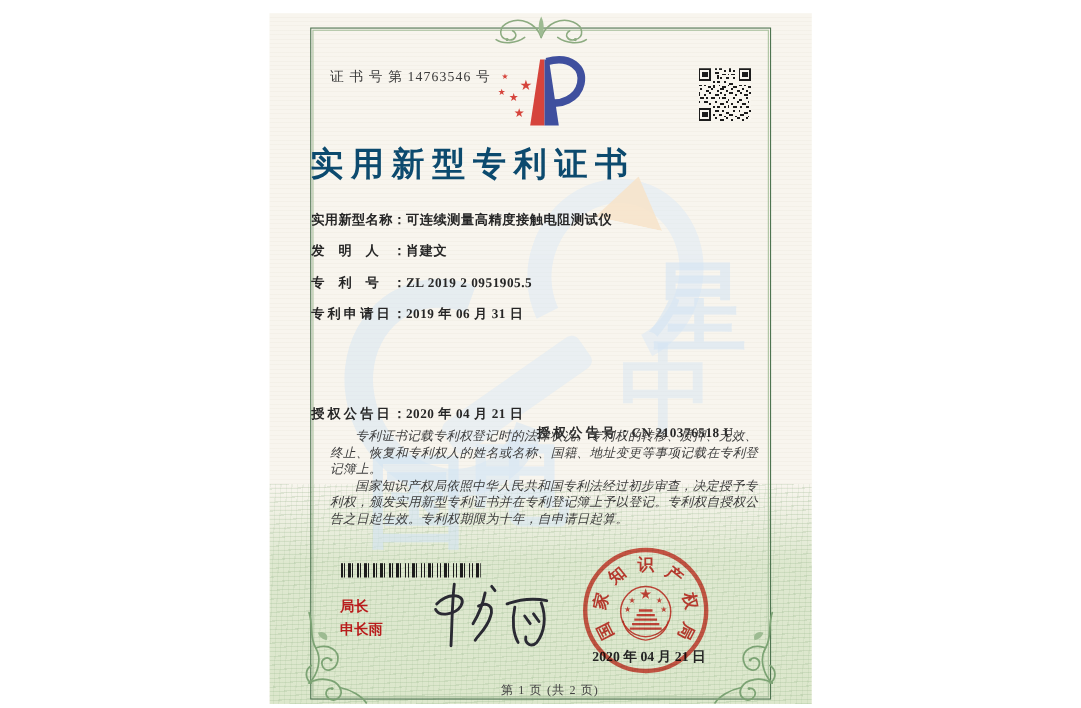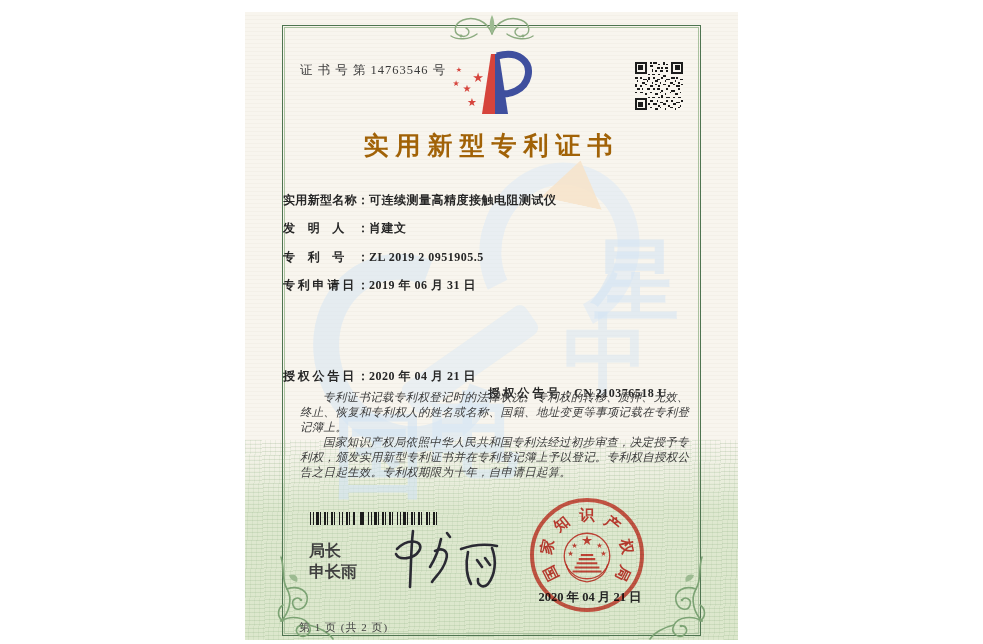--- a/index.html
+++ b/index.html
@@ -32,53 +32,53 @@
      border:1.5px solid #4e7450;pointer-events:none;}
   .frame::before{content:"";position:absolute;inset:1px;border:1px solid #a9c19e;}
   .top-orn{position:absolute;left:50%;top:0;transform:translateX(-50%);z-index:4;}
   .corner{position:absolute;bottom:0;z-index:4;}
   .corner.left{left:30px;}
   .corner.right{right:30px;transform:scaleX(-1);}
   
   .cert-no{position:absolute;left:55px;top:50px;z-index:5;font-size:12.5px;color:#3a3a3a;letter-spacing:1px;}
   .logo{position:absolute;left:196px;top:36px;z-index:5;}
   .qr{position:absolute;left:390px;top:50px;z-index:5;}
-  .title{position:absolute;left:37px;right:37px;top:117px;z-index:5;text-align:center;
-     font-size:25px;font-weight:bold;color:#a16207;letter-spacing:7px;}
+  .title{position:absolute;left:37px;right:37px;top:117px;z-index:5;text-align:left;
+     font-size:30px;font-weight:bold;color:#0c4a6e;letter-spacing:7px;}
   
   .row{position:absolute;left:38px;z-index:5;font-size:12px;font-weight:600;color:#262626;white-space:nowrap;}
   .lbl{display:inline-block;width:86px;text-align:justify;text-align-last:justify;}
   .val{letter-spacing:.5px;}
   .val-multi{display:inline-block;vertical-align:top;line-height:14px;letter-spacing:.5px;}
   .pair2{position:absolute;left:205px;top:0;margin-top:17px;}
   .paras{position:absolute;left:55px;top:378px;width:394px;z-index:5;font-size:11.5px;
      font-style:italic;color:#3c3c3c;line-height:15px;letter-spacing:.3px;}
   .paras p{margin:0;text-indent:2em;}
   
   .barcode{position:absolute;left:65px;top:500px;width:127px;height:13px;z-index:5;
      background:repeating-linear-gradient(90deg,#1c1c1c 0 1.5px,transparent 1.5px 3px,
        #1c1c1c 3px 3.8px,transparent 3.8px 6.5px,#1c1c1c 6.5px 9px,transparent 9px 10px,
        #1c1c1c 10px 11px,transparent 11px 14.5px);}
   .officer{position:absolute;left:64px;top:528px;z-index:5;font-family:"Liberation Sans","DejaVu Sans",sans-serif;
-     font-size:16px;font-weight:bold;color:#404040;line-height:21px;}
+     font-size:13px;font-weight:bold;color:#b91c1c;line-height:21px;}
   .sig{position:absolute;left:138px;top:513px;z-index:5;}
   .seal-date{position:absolute;left:290px;top:577px;width:110px;z-index:5;text-align:center;
      font-size:12.5px;font-weight:600;color:#242424;white-space:nowrap;}
   .seal{position:absolute;left:285px;top:486px;width:106px;height:106px;z-index:6;border-radius:50%;
      border:4px solid rgba(217,62,50,.85);mix-blend-mode:multiply;}
   .sc{position:absolute;left:50%;top:50%;font-size:15px;font-weight:bold;color:rgba(210,48,40,.92);line-height:1;}
   .s0{transform:translate(-50%,-50%) rotate(-117deg) translateY(-40px);}
   .s1{transform:translate(-50%,-50%) rotate(-78deg)  translateY(-40px);}
   .s2{transform:translate(-50%,-50%) rotate(-39deg)  translateY(-40px);}
   .s3{transform:translate(-50%,-50%) rotate(0deg)    translateY(-40px);}
   .s4{transform:translate(-50%,-50%) rotate(39deg)   translateY(-40px);}
   .s5{transform:translate(-50%,-50%) rotate(78deg)   translateY(-40px);}
   .s6{transform:translate(-50%,-50%) rotate(117deg)  translateY(-40px);}
   .emblem{position:absolute;left:50%;top:50%;transform:translate(-50%,-50%);}
-  .page-footer{position:absolute;left:37px;right:37px;top:608px;z-index:5;text-align:left;
+  .page-footer{position:absolute;left:37px;right:37px;top:608px;z-index:5;text-align:center;
      font-size:11px;color:#444;letter-spacing:1px;padding-left:17px;}
 </style>
 </head>
 <body>
 
 <div class="canvas">
   <div class="paper">
 
     <div class="green-band"></div>
 

